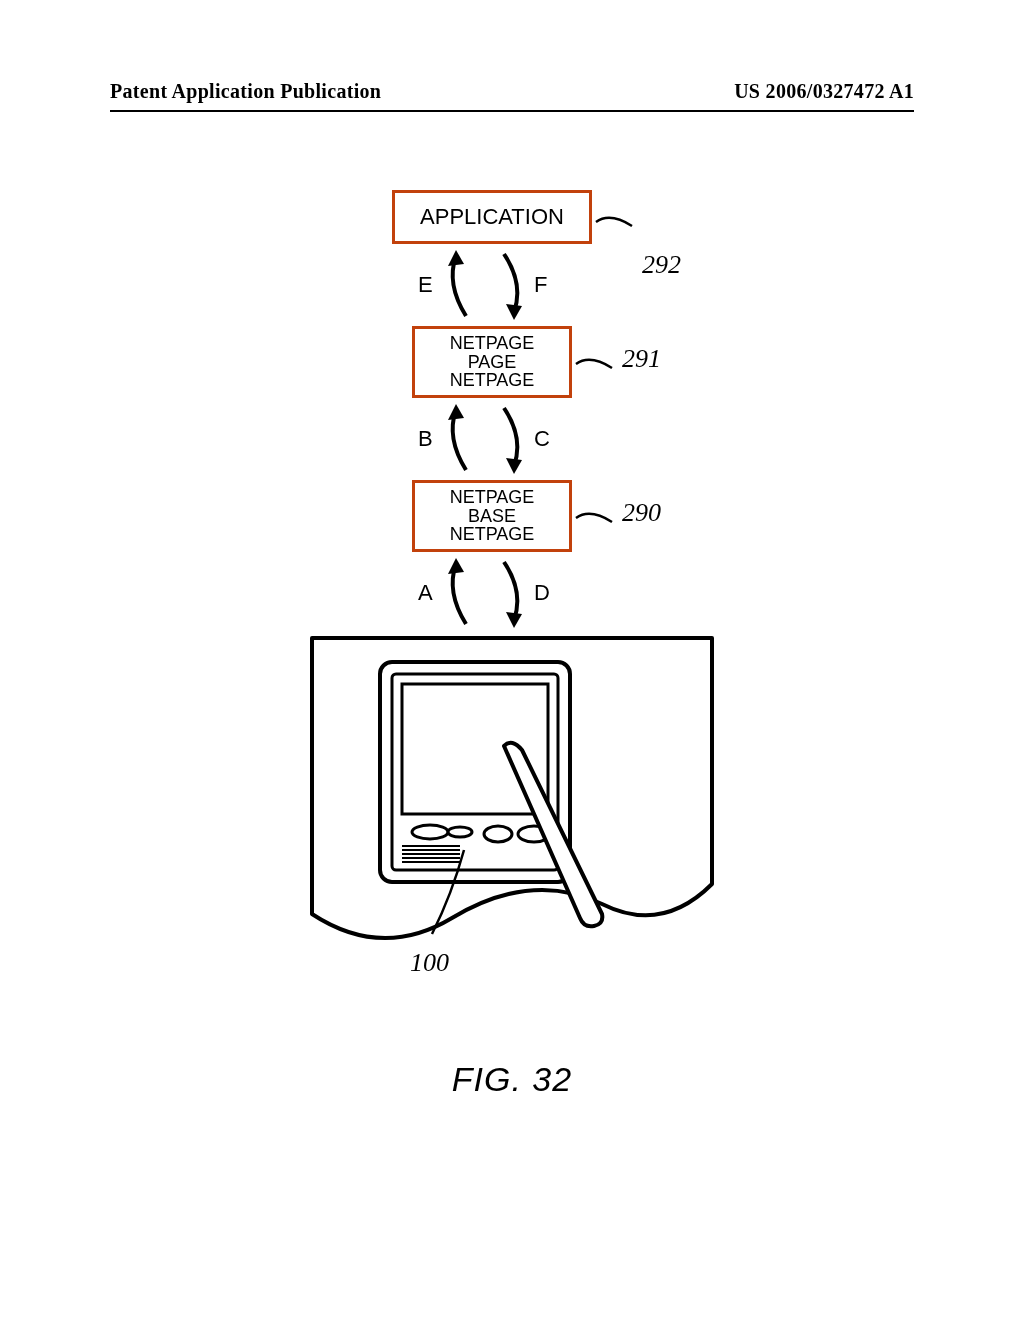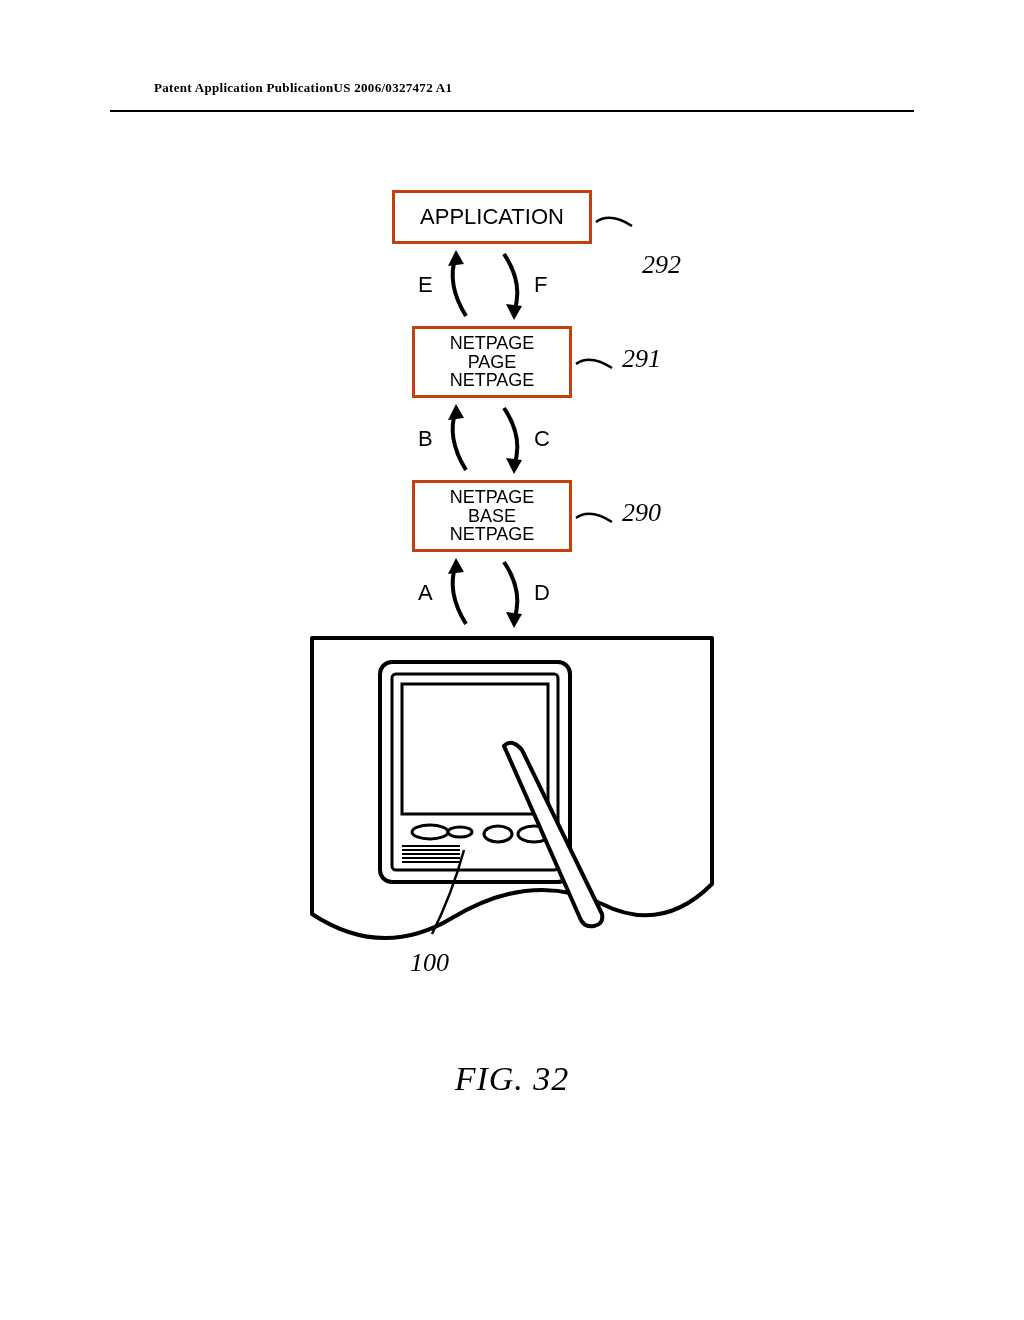--- a/index.html
+++ b/index.html
@@ -13,23 +13,23 @@
   .page {
     position: absolute;
     inset: 0;
   }
   .header {
     position: absolute;
     top: 80px;
     left: 110px;
     right: 110px;
     display: flex;
-    font-size: 13px;
+    justify-content: space-between;
+    font-size: 20px;
     font-weight: bold;
-    margin-left: 44px;
   }
   .header .left { letter-spacing: .3px; }
   .header .right { letter-spacing: .3px; }
   .rule {
     position: absolute;
     top: 110px;
     left: 110px;
     right: 110px;
     height: 2px;
     background: #000;
@@ -67,21 +67,21 @@
     position: absolute;
     font-family: "Arial Narrow", Arial, sans-serif;
     font-size: 22px;
     font-weight: 400;
   }
   .figcap {
     position: absolute;
     left: 50%;
     top: 1060px;
     transform: translateX(-50%);
-    font-family: Liberation Serif, serif;
+    font-family: Liberation Sans, sans-serif;
     font-style: italic;
     font-size: 34px;
     letter-spacing: 1px;
   }
   svg { position: absolute; }
 </style>
 </head>
 <body>
 
 <div class="page">

